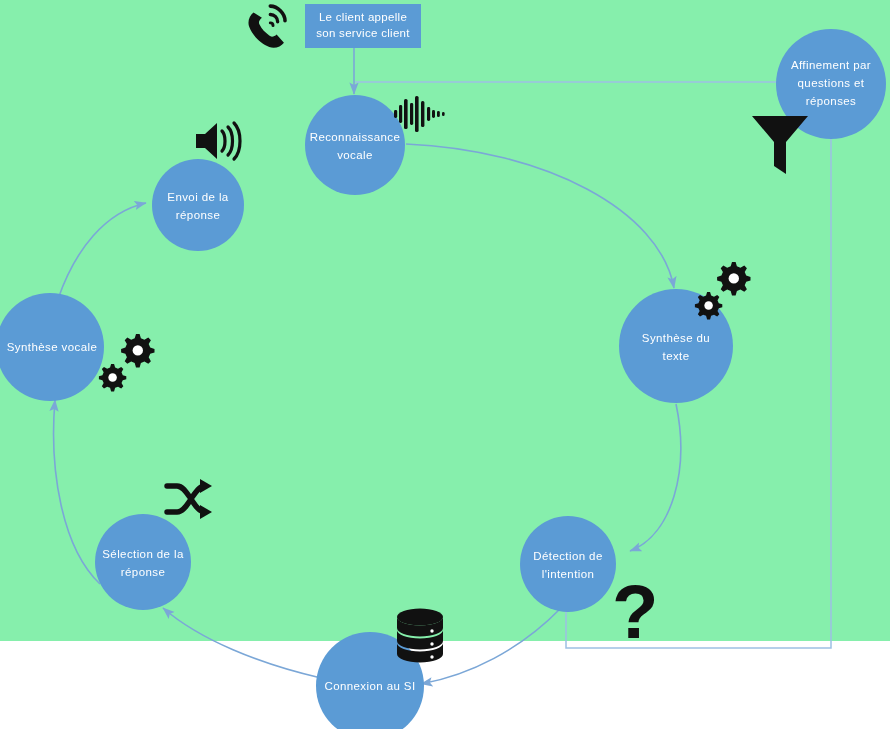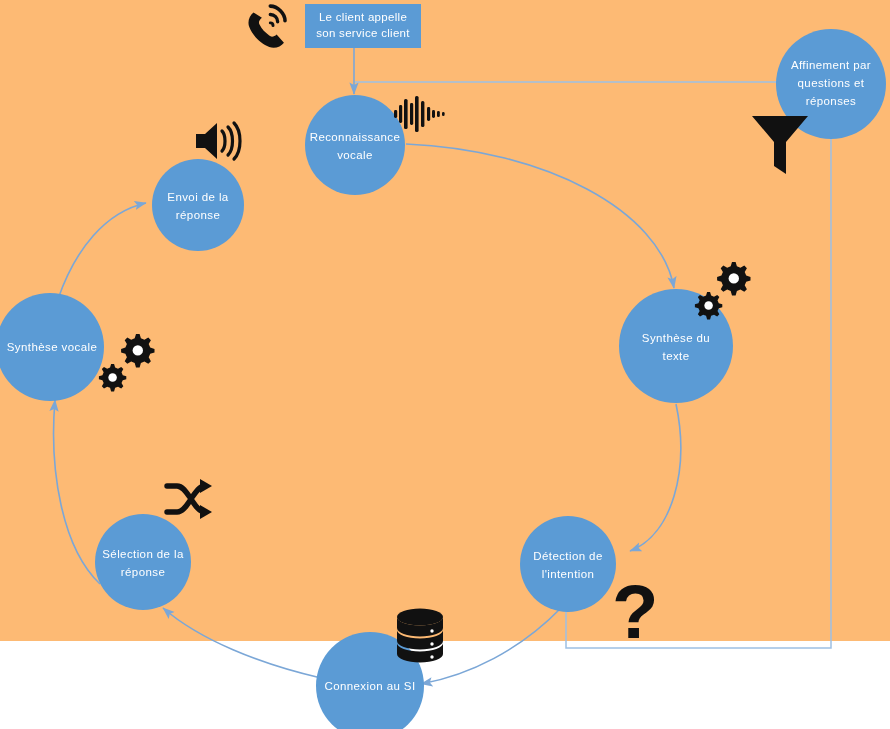--- a/index.html
+++ b/index.html
@@ -12,21 +12,21 @@
     font-family: "Liberation Sans", sans-serif;
     width: 890px;
     height: 729px;
     overflow: hidden;
     position: relative;
   }
   #canvas {
     position: relative;
     width: 890px;
     height: 641px;
-    background: #fdba74;
+    background: #86efac;
   }
   svg#diagram {
     position: absolute;
     left: 0;
     top: 0;
     width: 890px;
     height: 729px;
   }
   .node-circle {
     fill: #5B9BD5;

